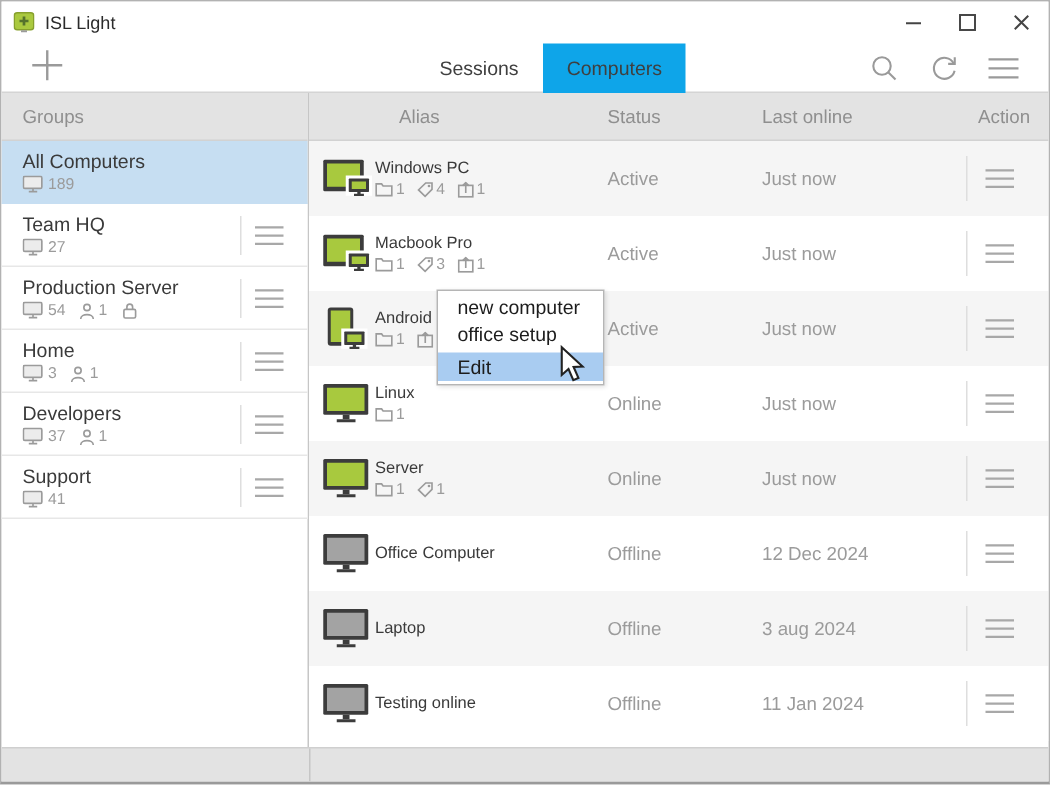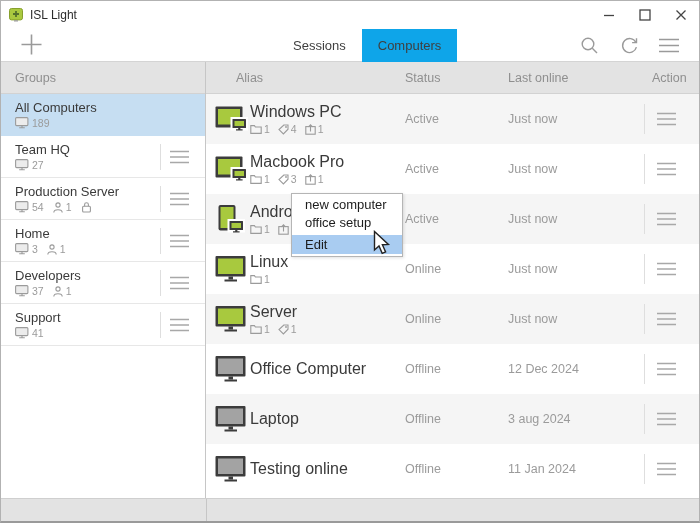--- a/index.html
+++ b/index.html
@@ -37,21 +37,21 @@
   .si-hamb{ position:absolute; left:168px; top:14px; }
   
   .main{ position:relative; width:493px; background:#fff; }
   .thead{ position:relative; height:32px; background:#e3e3e3; border-bottom:1px solid #d2d2d2;
           font-size:12.5px; color:#8f8f8f; }
   .thc{ position:absolute; top:50%; transform:translateY(-50%); }
   .row{ position:relative; height:50px; background:#fff; }
   .row.alt{ background:#f5f5f5; }
   .cell-icon{ position:absolute; left:9px; top:50%; transform:translateY(-50%); display:inline-flex; }
   .cell-alias{ position:absolute; left:44px; top:50%; transform:translateY(-50%); }
-  .alias-name{ font-size:16px; color:#3a3a3a; }
+  .alias-name{ font-size:11px; color:#3a3a3a; }
   .alias-meta{ margin-top:2px; display:flex; align-items:center; gap:2px; font-size:10.5px; color:#9b9b9b; }
   .alias-meta .gap{ width:4px; }
   .cell-status,.cell-last{ position:absolute; top:50%; transform:translateY(-50%);
                            font-size:12.5px; color:#9b9b9b; }
   .cell-status{ left:199px; } .cell-last{ left:302px; }
   .row-div{ position:absolute; left:438px; top:10px; width:1px; height:30px; background:#dedede; }
   .row-hamb{ position:absolute; left:450px; top:18px; }
   
   .footer{ position:absolute; left:0; right:0; bottom:0; height:23px; background:#e3e3e3; border-top:1px solid #cfcfcf; }
   .footer-div{ position:absolute; left:205px; top:0; bottom:0; width:1px; background:#c6c6c6; }
@@ -250,21 +250,21 @@
             </div>
             <div class="si-div"></div>
             <span class="si-hamb"><svg width="21" height="14" viewBox="0 0 21 14" stroke="#a8a8a8" stroke-width="1.5">
                 <path d="M1 1.5h19M1 7h19M1 12.5h19"></path>
               </svg></span>
           </div>
         </div>
     </div>
     <div class="main">
       <div class="thead" id="thead">
-          <div class="thc" style="left:30px">Alias</div>
+          <div class="thc" style="left:60px">Alias</div>
           <div class="thc" style="left:199px">Status</div>
           <div class="thc" style="left:302px">Last online</div>
           <div class="thc" style="left:446px">Action</div>
         </div>
       <div id="rows">
           <div class="row alt">
             <span class="cell-icon">
               <svg width="34" height="26" viewBox="0 0 34 26">
                 <rect x="0.5" y="0.5" width="27" height="21" rx="1" fill="#3c3c3c"></rect>
                 <rect x="3" y="3" width="22" height="15.5" fill="#a8c93e"></rect>

